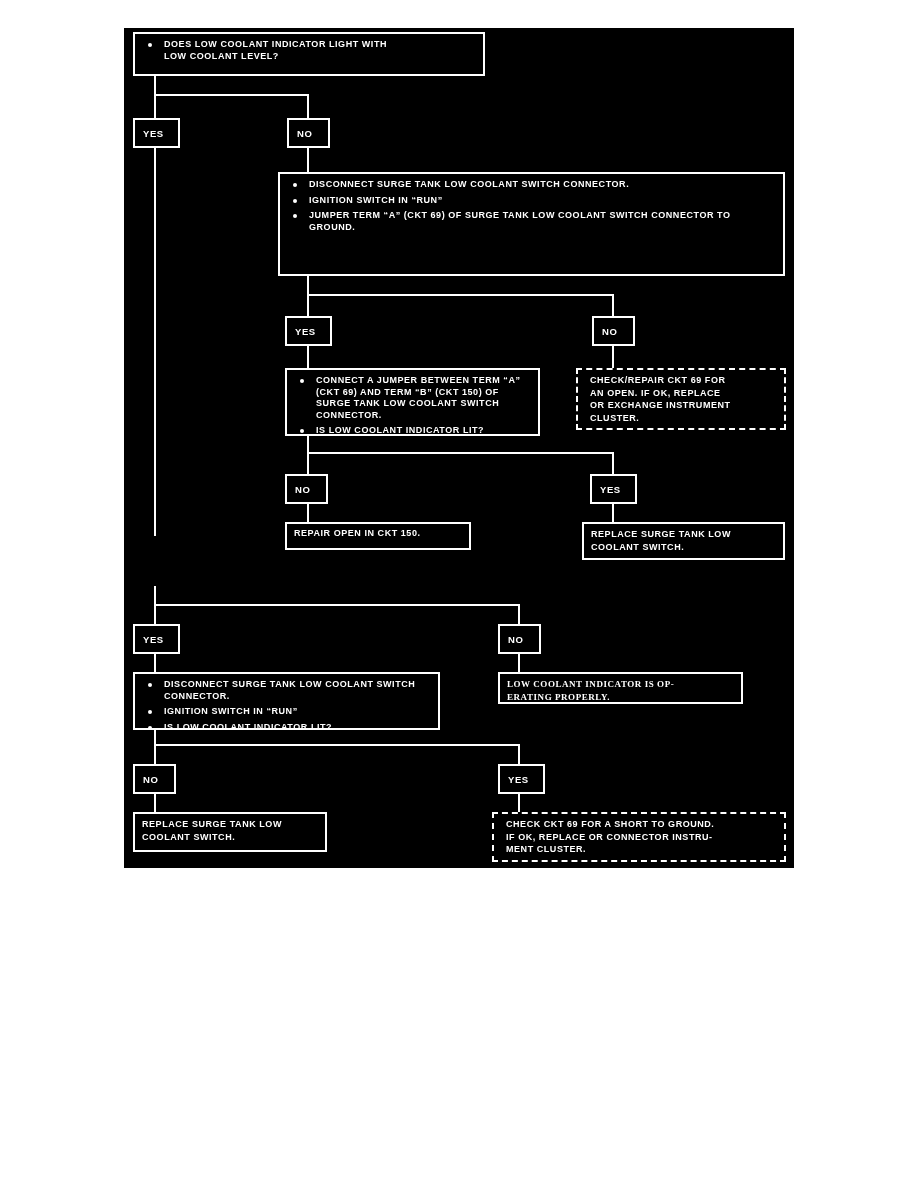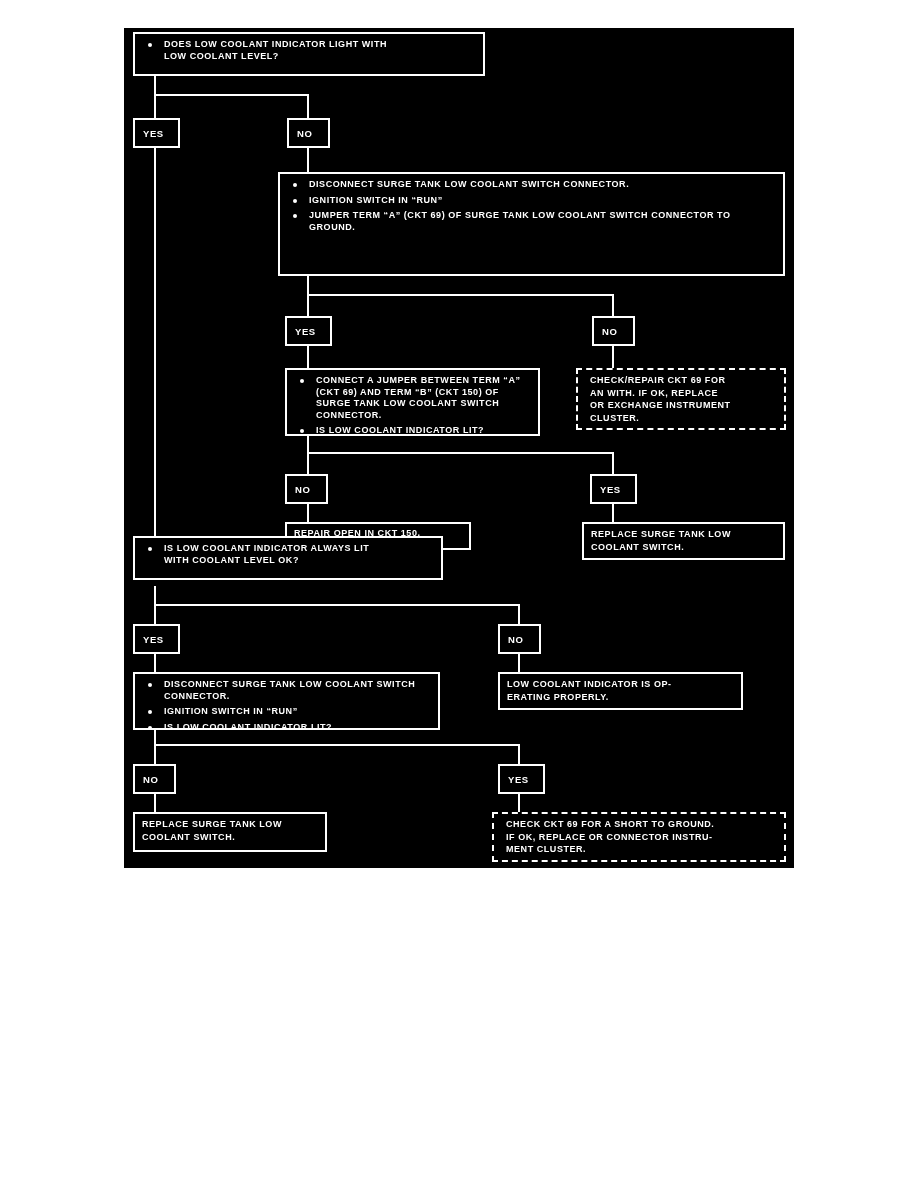--- a/index.html
+++ b/index.html
@@ -176,21 +176,21 @@
 
     <div class="node" style="left:161px; top:340px; width:255px; height:68px;">
       <ul class="blist">
         <li>CONNECT A JUMPER BETWEEN TERM “A” (CKT 69) AND TERM “B” (CKT 150) OF SURGE TANK LOW COOLANT SWITCH CONNECTOR.</li>
         <li>IS LOW COOLANT INDICATOR LIT?</li>
       </ul>
     </div>
 
     <div class="node dashed plain-lines" style="left:452px; top:340px; width:210px; height:62px; padding-left:12px;">
       <p>CHECK/REPAIR CKT 69 FOR</p>
-      <p>AN WITH. IF OK, REPLACE</p>
+      <p>AN OPEN. IF OK, REPLACE</p>
       <p>OR EXCHANGE INSTRUMENT</p>
       <p>CLUSTER.</p>
     </div>
 
     <div class="decision" style="left:161px; top:446px; width:43px; height:30px;">
       <span>NO</span>
     </div>
 
     <div class="decision" style="left:466px; top:446px; width:47px; height:30px;">
       <span>YES</span>
@@ -198,46 +198,38 @@
 
     <div class="node plain-lines" style="left:161px; top:494px; width:186px; height:28px; display:flex; align-items:center;">
       <p>REPAIR OPEN IN CKT 150.</p>
     </div>
 
     <div class="node plain-lines" style="left:458px; top:494px; width:203px; height:38px;">
       <p>REPLACE SURGE TANK LOW</p>
       <p>COOLANT SWITCH.</p>
     </div>
 
-    <div class="node" style="left:9px; top:508px; width:310px; height:44px;">
-      <ul class="blist">
-        <li>
-          <span>IS LOW COOLANT INDICATOR ALWAYS LIT</span><br>
-          <span>WITH COOLANT LEVEL OK?</span>
-        </li>
-      </ul>
-    </div>
 
     <div class="decision" style="left:9px; top:596px; width:47px; height:30px;">
       <span>YES</span>
     </div>
 
     <div class="decision" style="left:374px; top:596px; width:43px; height:30px;">
       <span>NO</span>
     </div>
 
     <div class="node" style="left:9px; top:644px; width:307px; height:58px;">
       <ul class="blist">
         <li>DISCONNECT SURGE TANK LOW COOLANT SWITCH CONNECTOR.</li>
         <li>IGNITION SWITCH IN “RUN”</li>
         <li>IS LOW COOLANT INDICATOR LIT?</li>
       </ul>
     </div>
 
-    <div class="node plain-lines" style="left:374px; top:644px; width:245px; height:38px;">
+    <div class="node plain-lines" style="left:374px; top:644px; width:245px; height:32px;font-family:Liberation Serif, serif;">
       <p>LOW COOLANT INDICATOR IS OP-</p>
       <p>ERATING PROPERLY.</p>
     </div>
 
     <div class="decision" style="left:9px; top:736px; width:43px; height:30px;">
       <span>NO</span>
     </div>
 
     <div class="decision" style="left:374px; top:736px; width:47px; height:30px;">
       <span>YES</span>

